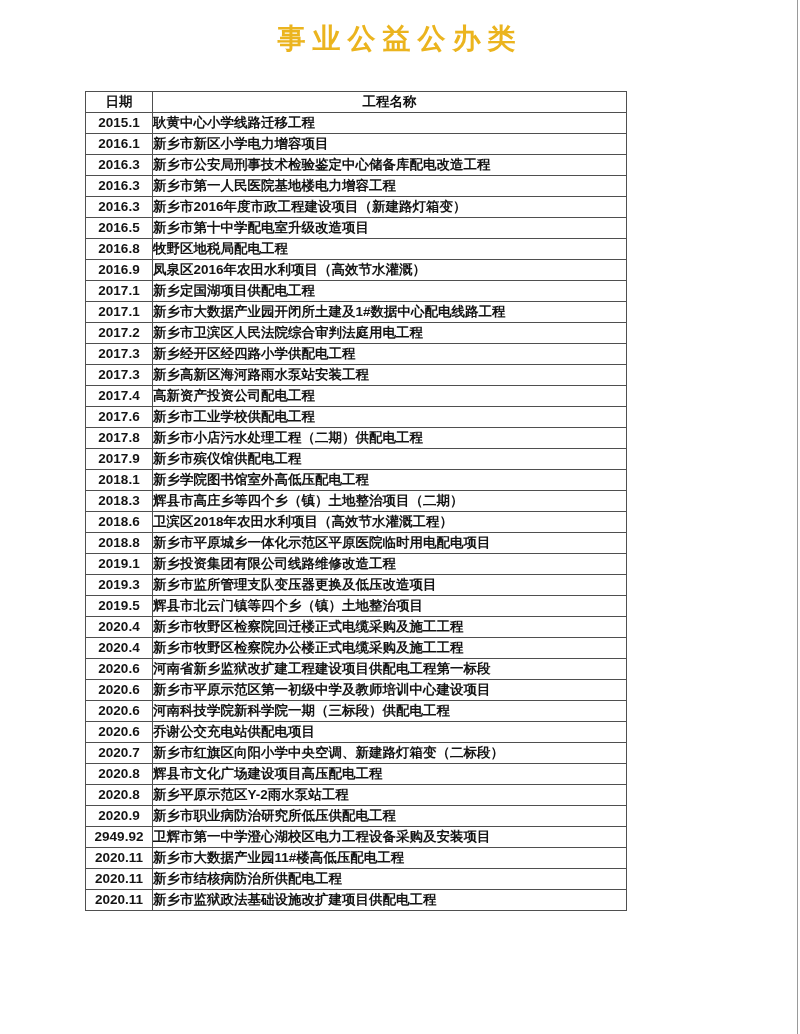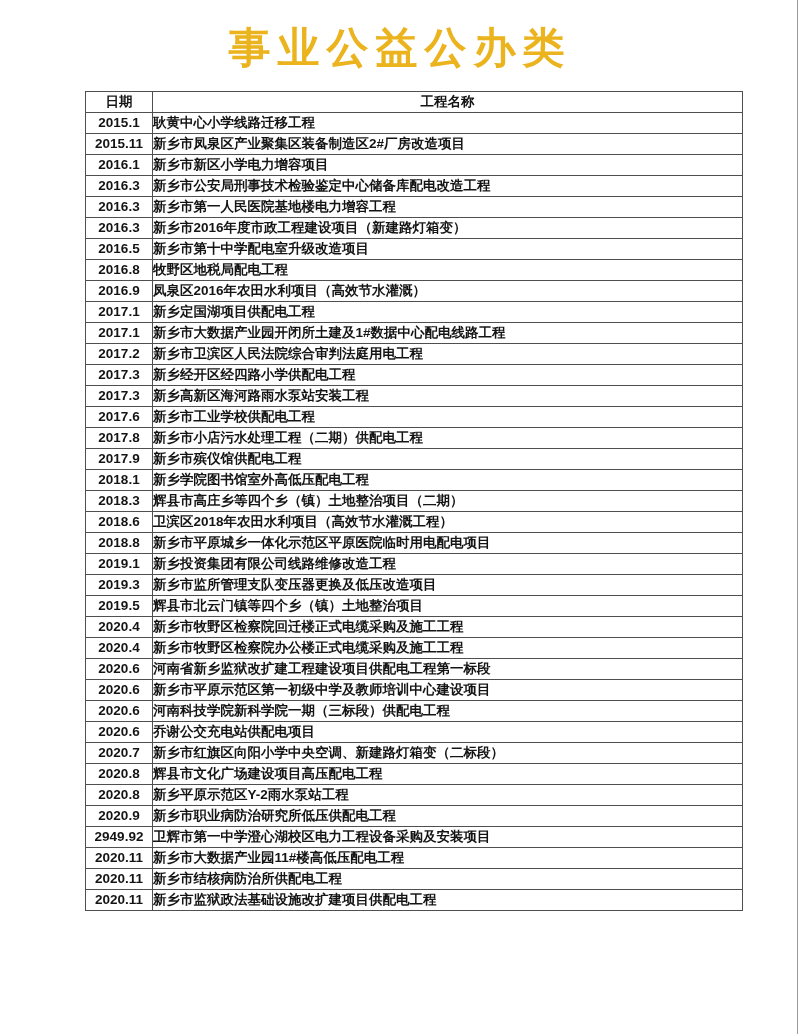--- a/index.html
+++ b/index.html
@@ -15,30 +15,30 @@
     background: #ffffff;
     overflow: hidden;
   }
   .title {
     position: absolute;
     top: 20px;
     left: 0;
     width: 100%;
     margin: 0;
     text-align: center;
-    font-size: 42px;
+    font-size: 28px;
     font-weight: bold;
     letter-spacing: 7px;
     color: #EBB41E;
   }
   table.project-table {
     position: absolute;
     top: 91px;
     left: 85px;
-    width: 658px;
+    width: 542px;
     border-collapse: collapse;
     table-layout: fixed;
   }
   .project-table th,
   .project-table td {
     border: 1px solid #4f4f4f;
     height: 20px;
     padding: 0;
     font-size: 13.5px;
     font-weight: bold;
@@ -73,24 +73,20 @@
         <th class="col-date">日期</th>
         <th class="col-name">工程名称</th>
       </tr>
     </thead>
     <tbody id="table-body">
         <tr>
           <td class="cell-date">2015.1</td>
           <td class="cell-name">耿黄中心小学线路迁移工程</td>
         </tr>
         <tr>
-          <td class="cell-date">2015.11</td>
-          <td class="cell-name">新乡市凤泉区产业聚集区装备制造区2#厂房改造项目</td>
-        </tr>
-        <tr>
           <td class="cell-date">2016.1</td>
           <td class="cell-name">新乡市新区小学电力增容项目</td>
         </tr>
         <tr>
           <td class="cell-date">2016.3</td>
           <td class="cell-name">新乡市公安局刑事技术检验鉴定中心储备库配电改造工程</td>
         </tr>
         <tr>
           <td class="cell-date">2016.3</td>
           <td class="cell-name">新乡市第一人民医院基地楼电力增容工程</td>
@@ -125,20 +121,24 @@
         </tr>
         <tr>
           <td class="cell-date">2017.3</td>
           <td class="cell-name">新乡经开区经四路小学供配电工程</td>
         </tr>
         <tr>
           <td class="cell-date">2017.3</td>
           <td class="cell-name">新乡高新区海河路雨水泵站安装工程</td>
         </tr>
         <tr>
+          <td class="cell-date">2017.4</td>
+          <td class="cell-name">高新资产投资公司配电工程</td>
+        </tr>
+        <tr>
           <td class="cell-date">2017.6</td>
           <td class="cell-name">新乡市工业学校供配电工程</td>
         </tr>
         <tr>
           <td class="cell-date">2017.8</td>
           <td class="cell-name">新乡市小店污水处理工程（二期）供配电工程</td>
         </tr>
         <tr>
           <td class="cell-date">2017.9</td>
           <td class="cell-name">新乡市殡仪馆供配电工程</td>

